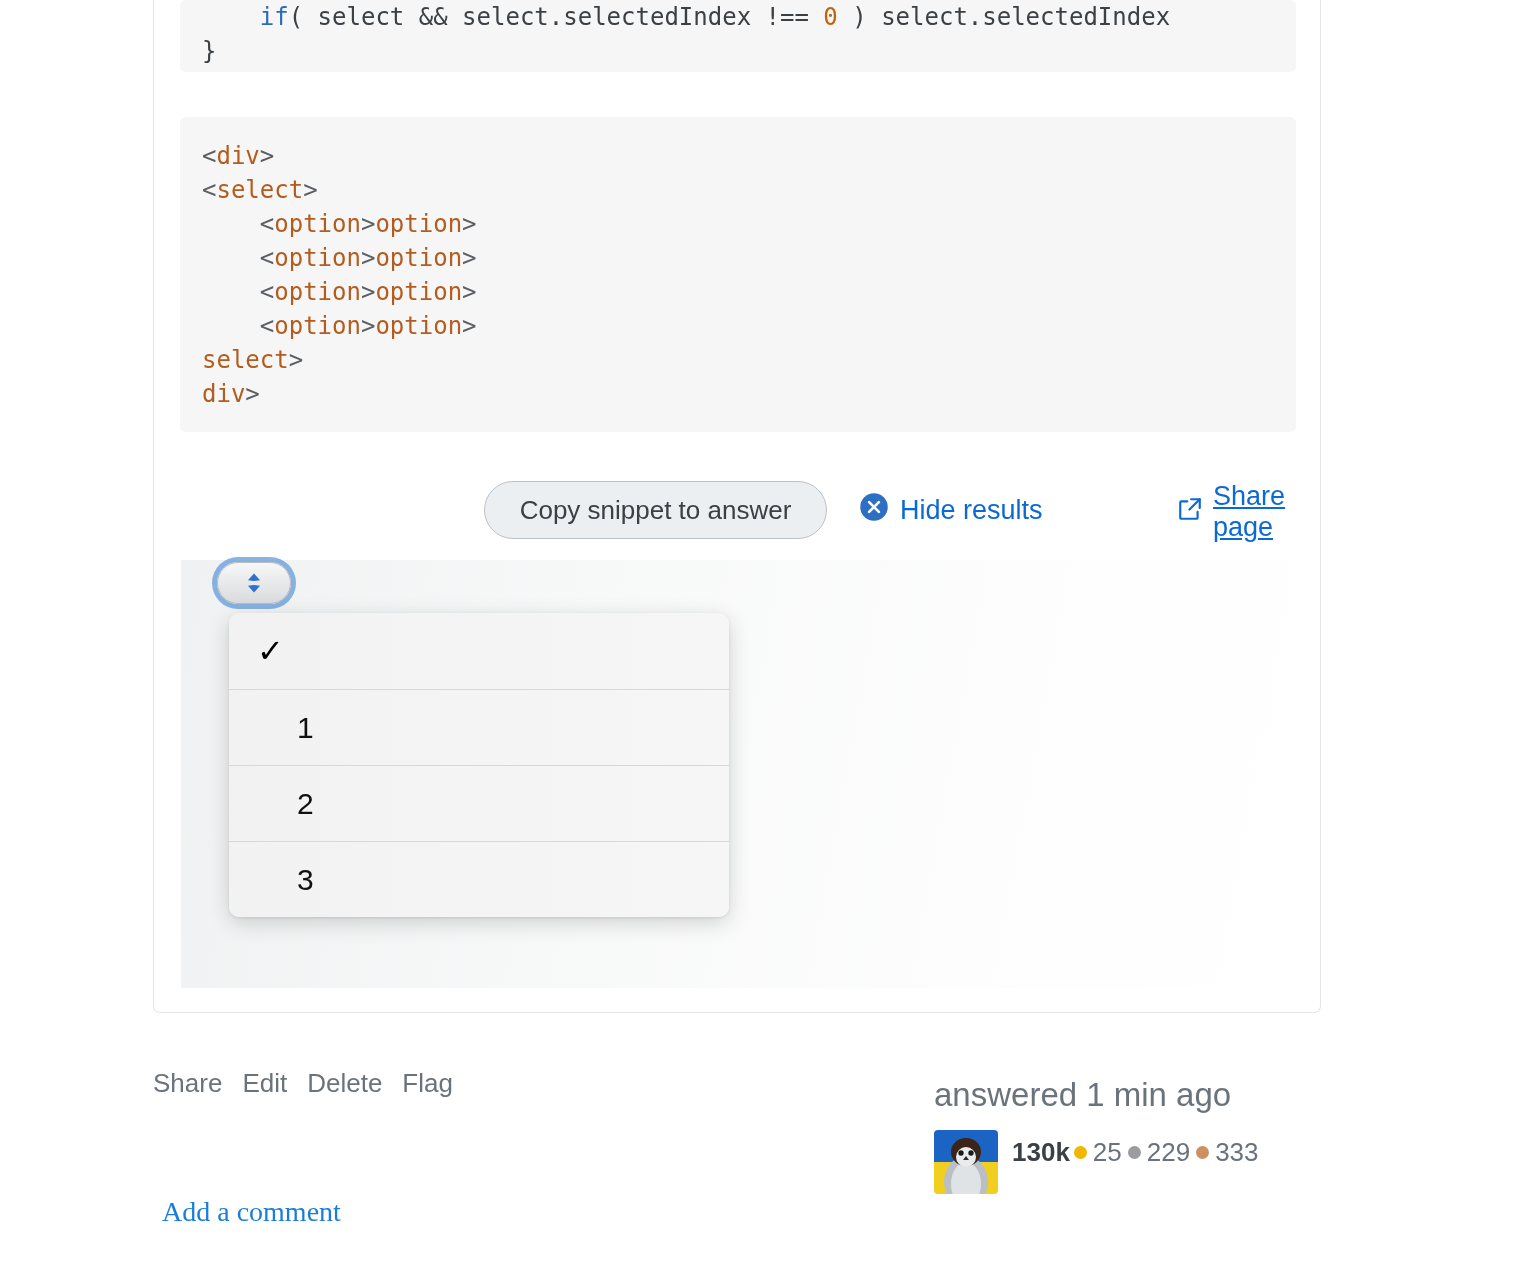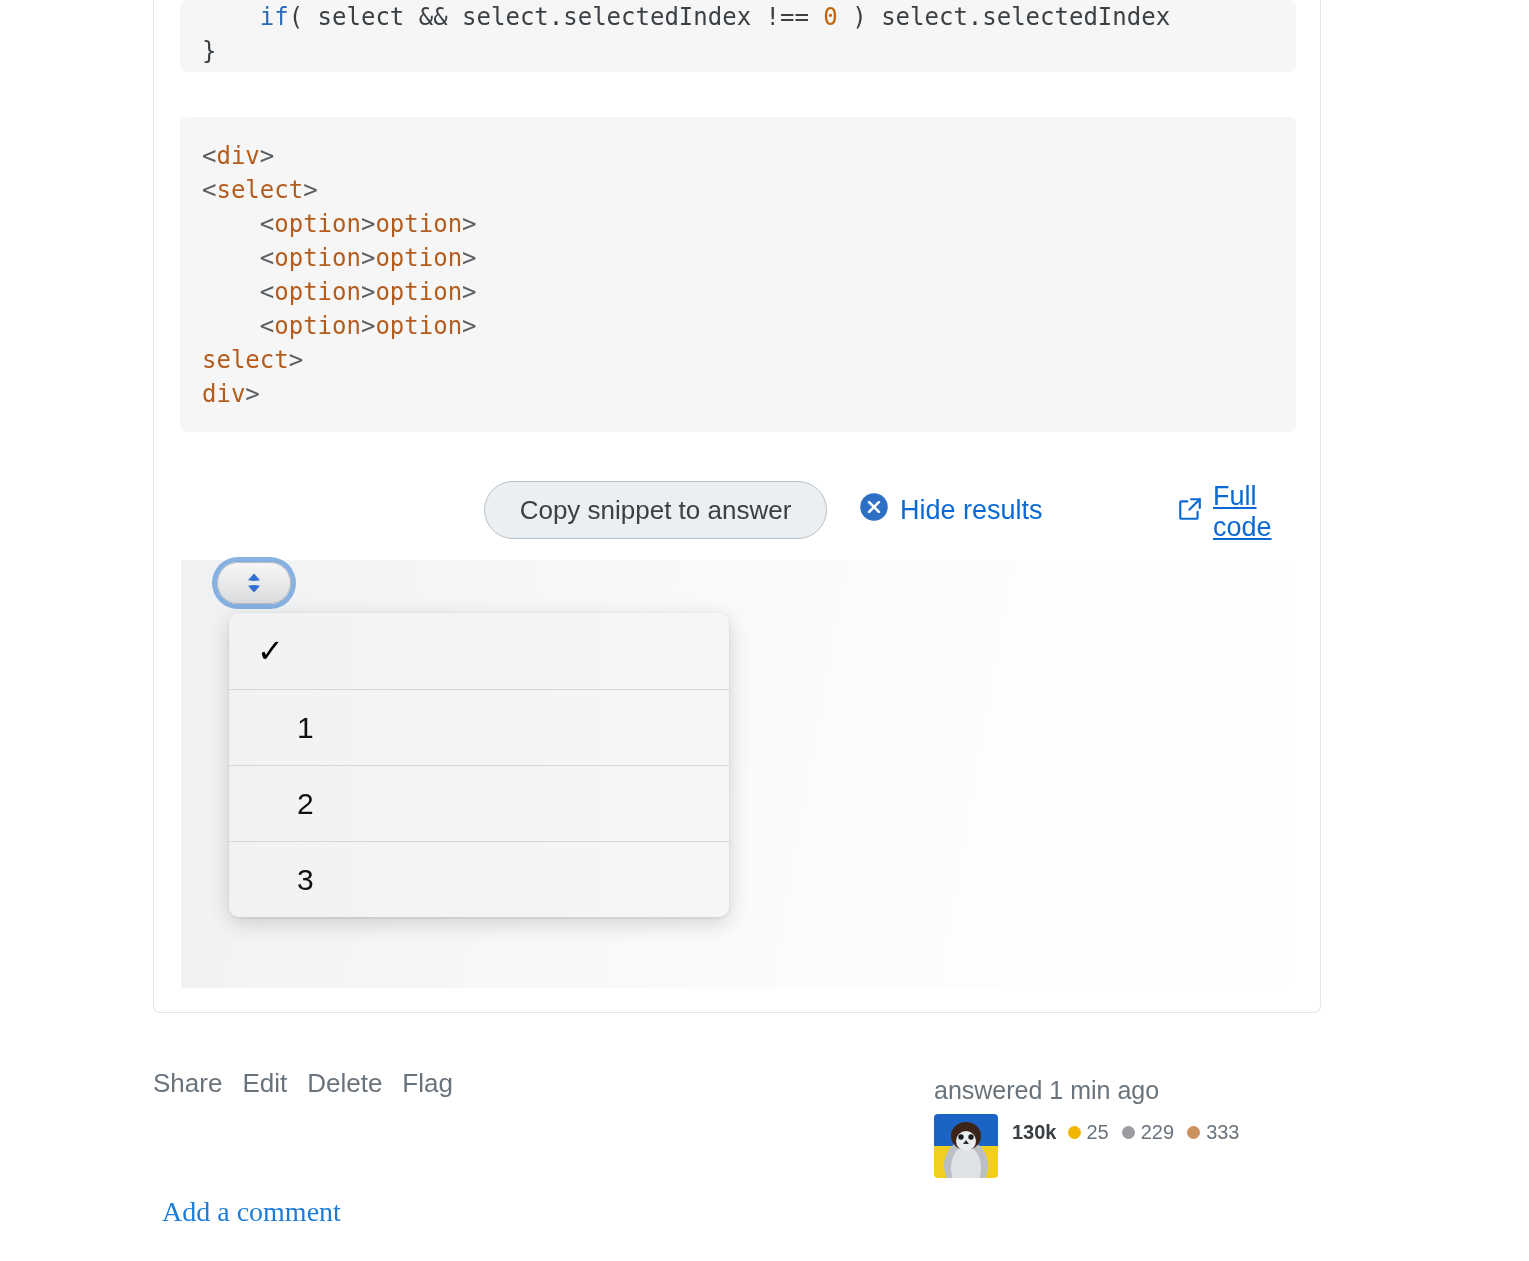--- a/index.html
+++ b/index.html
@@ -192,45 +192,44 @@
     color: #6a737c;
   }
   .post-menu span { cursor: pointer; }
 
   .user-card {
     position: absolute;
     left: 934px; top: 1076px;
     width: 380px;
   }
   .user-card .ts {
-    font-size: 25px;
+    font-size: 33px;
     color: #6a737c;
-    margin-bottom: 9px;
+    margin-bottom: 16px;
     white-space: nowrap;
   }
   .user-card .row { display: flex; align-items: flex-start; gap: 14px; }
   .avatar {
     width: 64px; height: 64px;
     border-radius: 4px;
     overflow: hidden;
     flex: 0 0 auto;
     cursor: pointer;
   }
   .uname {
     font-size: 27px;
     color: #1b7ddb;
     line-height: 1.05;
     cursor: pointer;
   }
   .repline {
     margin-top: 7px;
     display: flex;
     align-items: center;
-    gap: 7px;
-    font-size: 20px;
+    font-size: 26px;
     color: #6a737c;
     white-space: nowrap;
   }
   .repline .rep { font-weight: bold; color: #3b4045; margin-right: 4px; }
   .dot { width: 13px; height: 13px; border-radius: 50%; display:inline-block; }
   .dot.gold   { background: #f1b600; }
   .dot.silver { background: #9a9c9f; }
   .dot.bronze { background: #cb9161; }
   .badge-grp { display: flex; align-items: center; gap: 6px; margin-right: 6px; }
 
@@ -281,21 +280,21 @@
       </div>
 
       <div class="link-full">
         <span>
           <svg width="26" height="26" viewBox="0 0 24 24">
             <path d="M13 3 h8 v8" fill="none" stroke="#0b69d4" stroke-width="2" stroke-linecap="round" stroke-linejoin="round"></path>
             <path d="M21 3 L11.5 12.5" fill="none" stroke="#0b69d4" stroke-width="2" stroke-linecap="round"></path>
             <path d="M19 14.5 V20 a1 1 0 0 1 -1 1 H4 a1 1 0 0 1 -1 -1 V6 a1 1 0 0 1 1 -1 h5.5" fill="none" stroke="#0b69d4" stroke-width="2" stroke-linecap="round" stroke-linejoin="round"></path>
           </svg>
         </span>
-        <span class="lbl">Full code</span>
+        <span class="lbl">Share page</span>
       </div>
     </div>
 
     <div class="result-frame">
 
       <div class="mac-select">
         <span class="chev">
           <svg width="24" height="28" viewBox="0 0 16 20">
             <path d="M8 3.2 L12.3 8 L8 8.6 L3.7 8 Z" fill="#2f6fd0"></path>
             <path d="M8 16.8 L12.3 12 L8 11.4 L3.7 12 Z" fill="#2f6fd0"></path>

